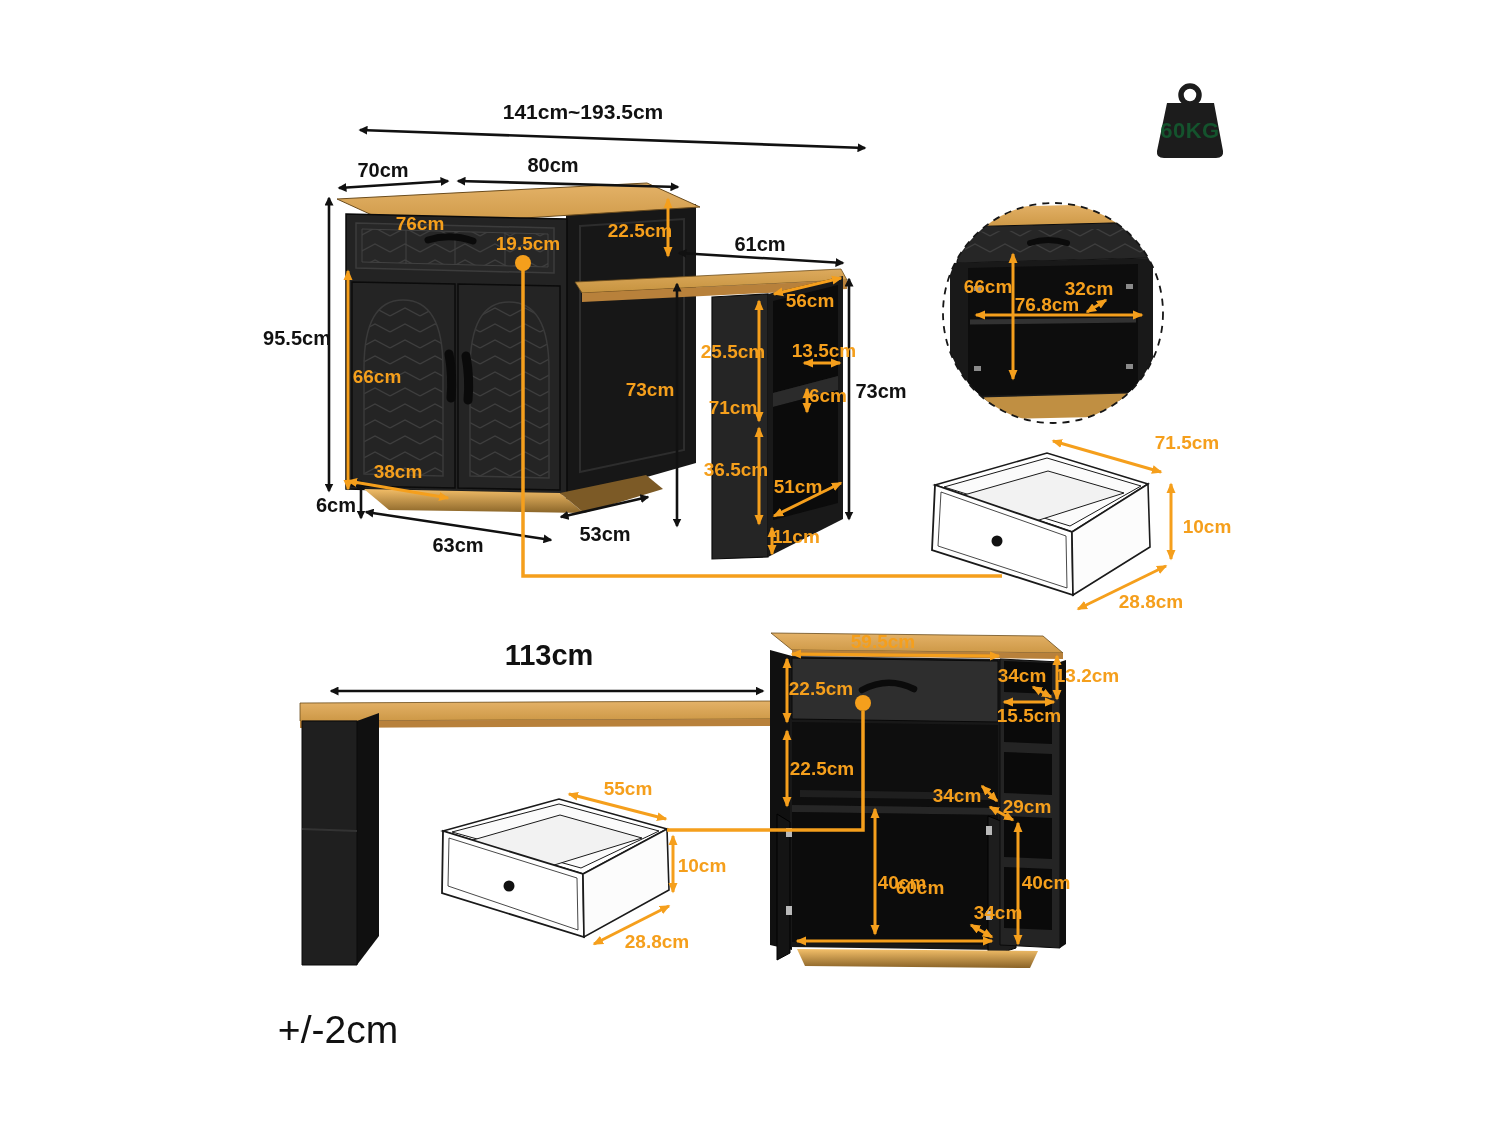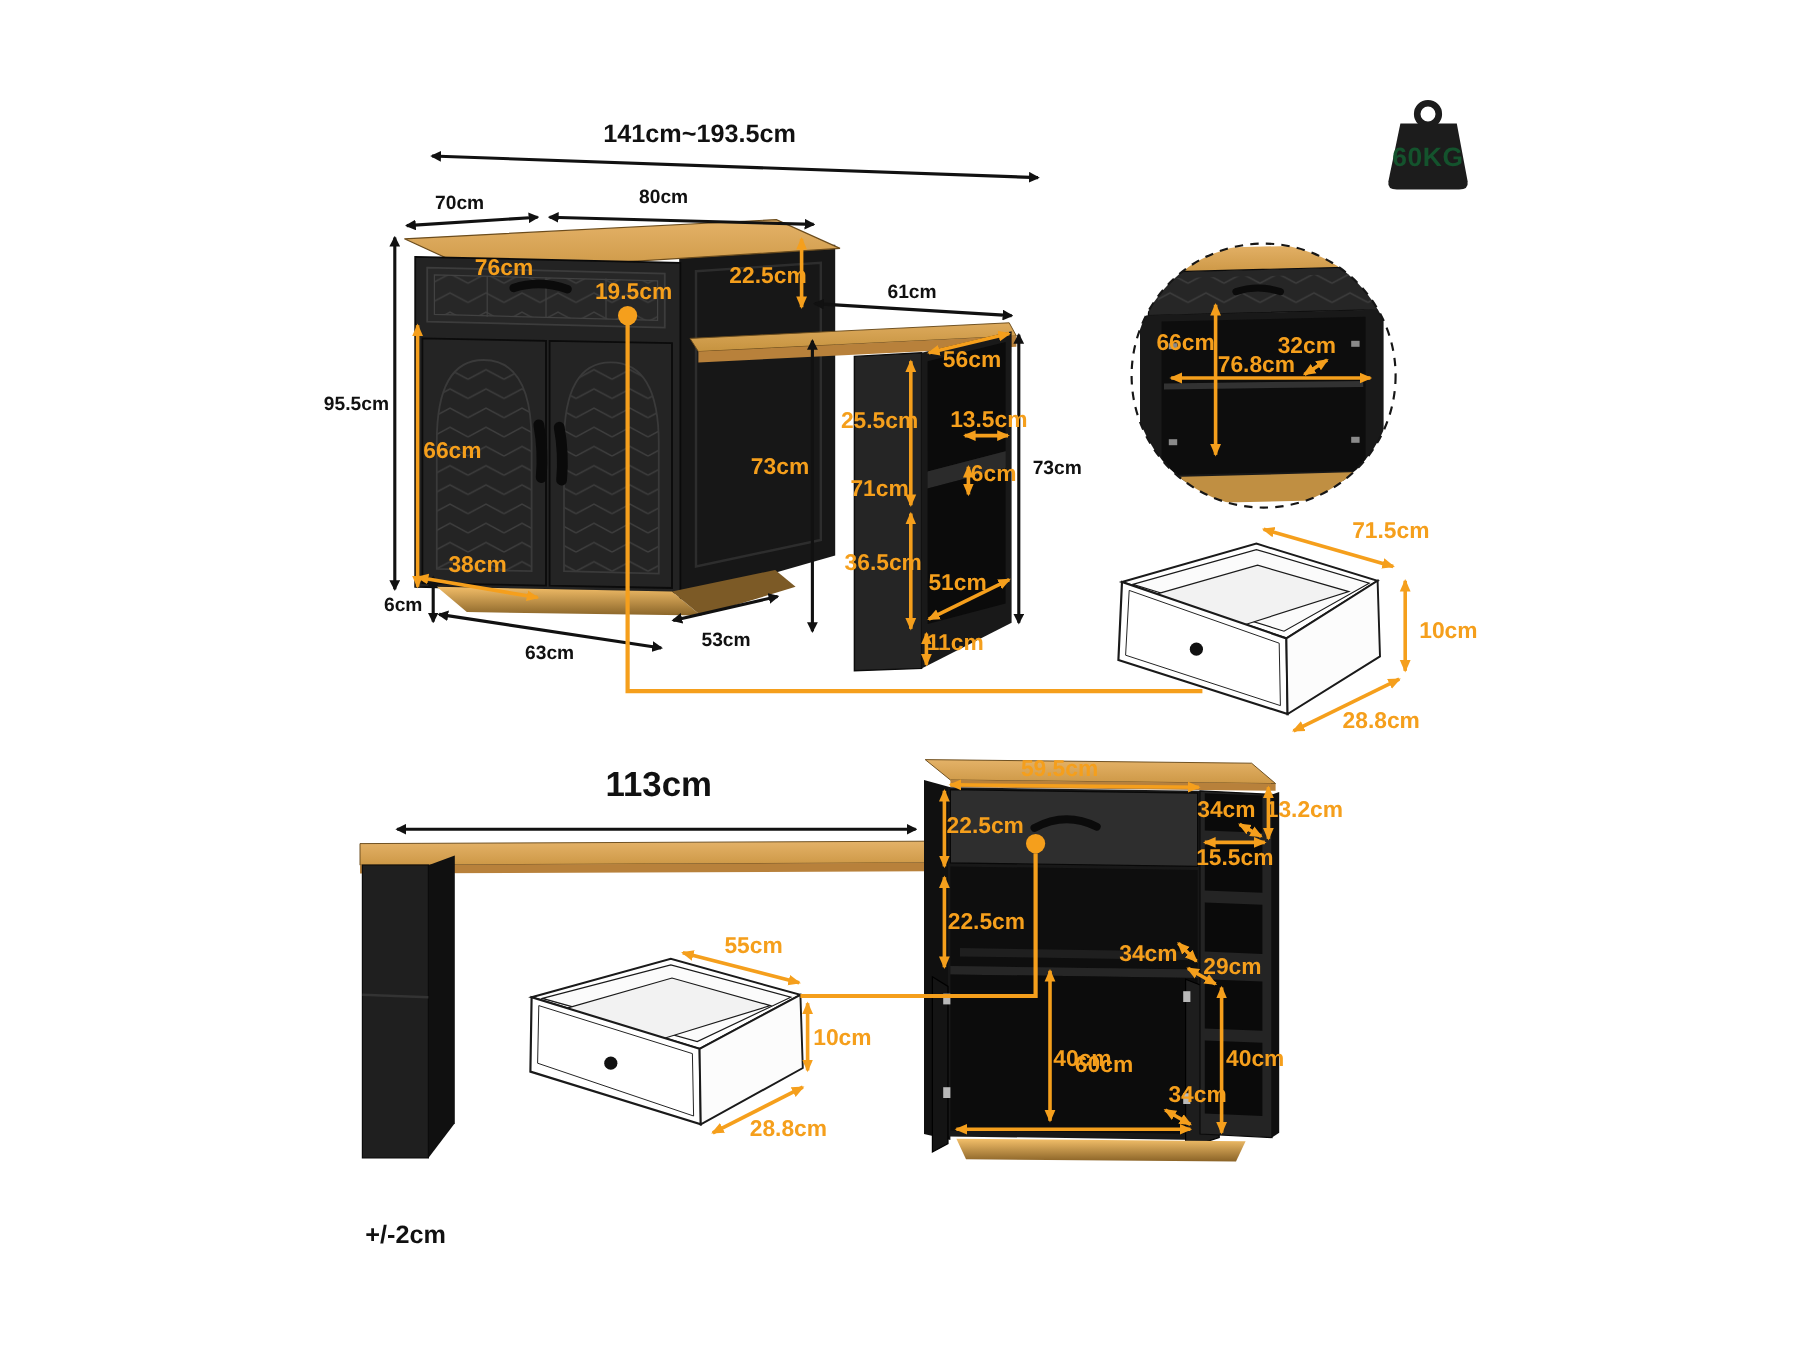--- a/index.html
+++ b/index.html
@@ -2,25 +2,25 @@
 <html style="--accent: #F59F1C; --ink: #111111;"><head>
 <meta charset="utf-8">
 <style>
   :root{ --accent:#F59F1C; --ink:#111111; }
   html,body{margin:0;padding:0;background:#fff;}
   #stage{position:relative;width:1416px;height:1125px;background:#ffffff;overflow:hidden;
          font-family:"Liberation Sans",sans-serif;border-radius:10px;}
   #art{position:absolute;left:0;top:0;}
   .lbl{position:absolute;transform:translate(-50%,-50%);font:700 19px "Liberation Sans",sans-serif;
        color:var(--accent);white-space:nowrap;z-index:5;}
-  .blk{color:var(--ink);font-size:16px;}
+  .blk{color:var(--ink);font-size:20px;}
   .fs21{font-size:21px;}
   .fs23{font-size:29px;}
   .wht{color:#14532d;font-size:22px;letter-spacing:.5px;}
-  .note{color:var(--ink);font-weight:700;font-size:21px;}
+  .note{color:var(--ink);font-weight:400;font-size:39px;}
   .oline{stroke:var(--accent);}
   .ofill{fill:var(--accent);}
   .bline{stroke:var(--ink);}
   .bfill{fill:var(--ink);}
 </style>
 </head>
 <body>
 
 <div id="stage">
 
@@ -256,21 +256,21 @@
 <div class="lbl blk" style="left:881px;top:391px">73cm</div>
 <div class="lbl" style="left:398px;top:472px">38cm</div>
 <div class="lbl blk" style="left:336px;top:505px">6cm</div>
 <div class="lbl blk" style="left:458px;top:545px">63cm</div>
 <div class="lbl blk" style="left:605px;top:534px">53cm</div>
 
 <div class="lbl" style="left:988px;top:287px">66cm</div>
 <div class="lbl" style="left:1047px;top:305px">76.8cm</div>
 <div class="lbl" style="left:1089px;top:289px">32cm</div>
 
-<div class="lbl" style="left:1159px;top:443px">71.5cm</div>
+<div class="lbl" style="left:1187px;top:443px">71.5cm</div>
 <div class="lbl" style="left:1207px;top:527px">10cm</div>
 <div class="lbl" style="left:1151px;top:602px">28.8cm</div>
 
 <div class="lbl blk fs23" style="left:549px;top:655px">113cm</div>
 
 <div class="lbl" style="left:628px;top:789px">55cm</div>
 <div class="lbl" style="left:702px;top:866px">10cm</div>
 <div class="lbl" style="left:657px;top:942px">28.8cm</div>
 
 <div class="lbl" style="left:883px;top:642px">59.5cm</div>

